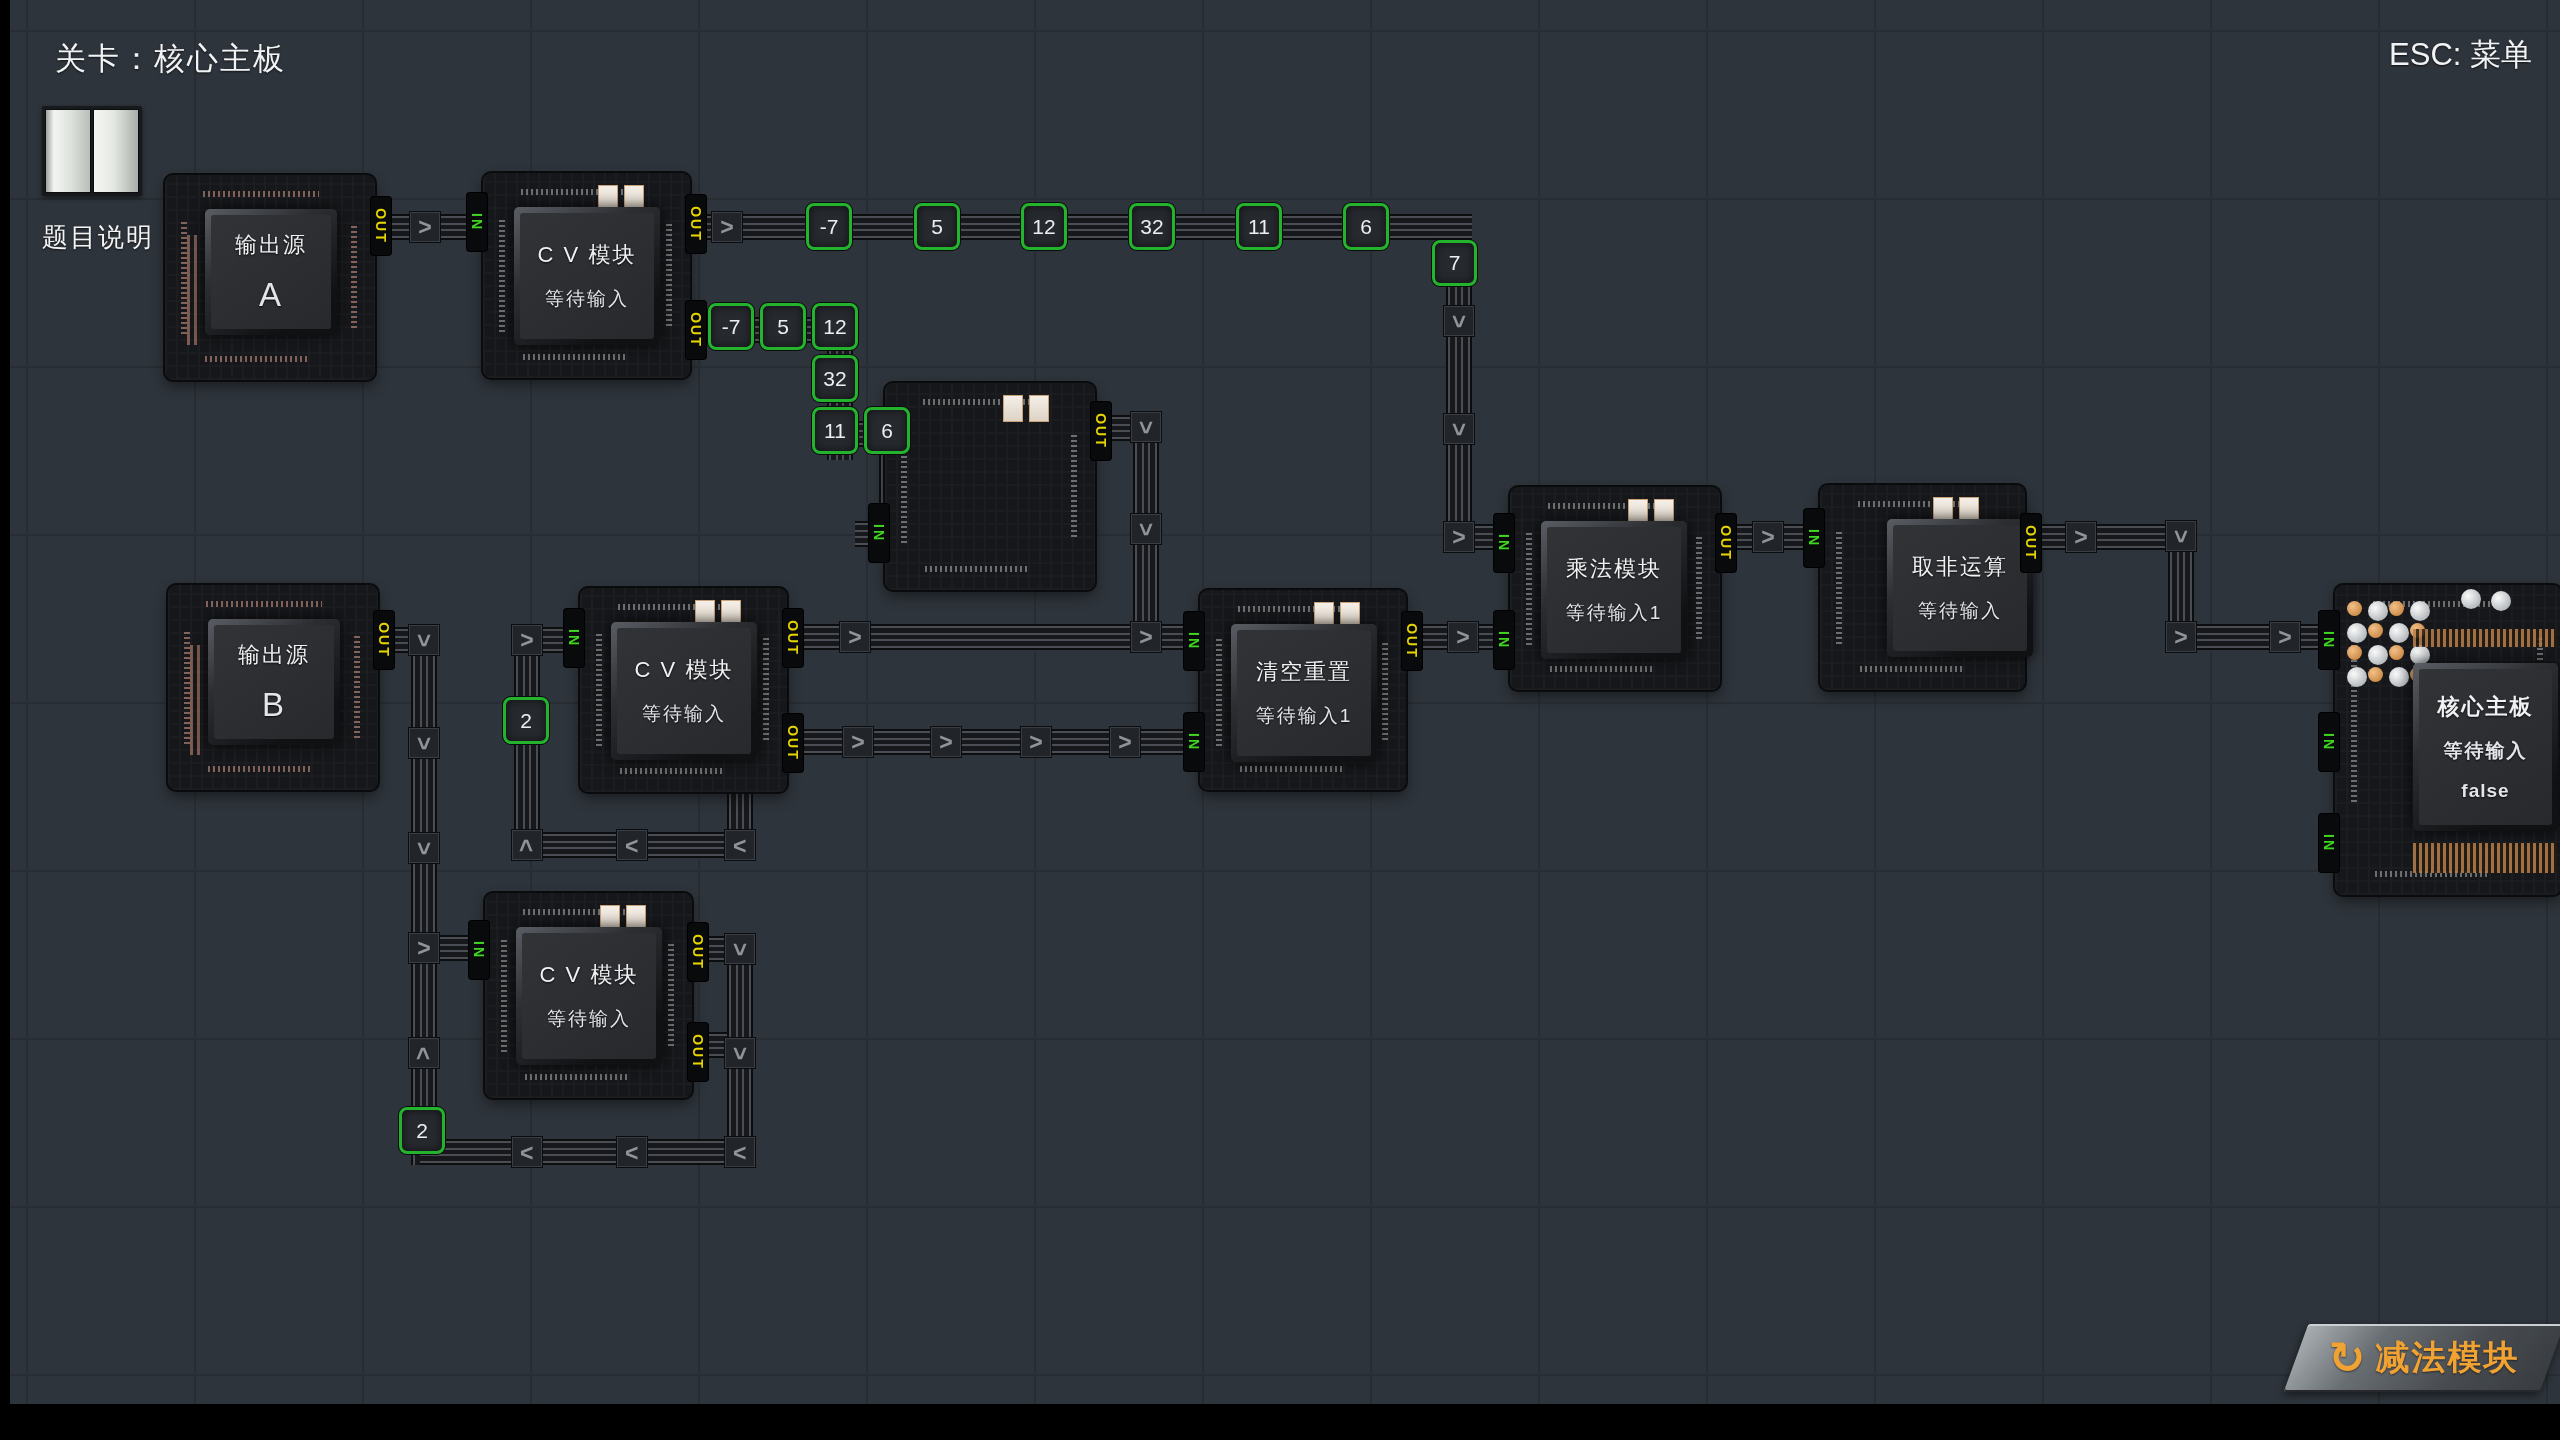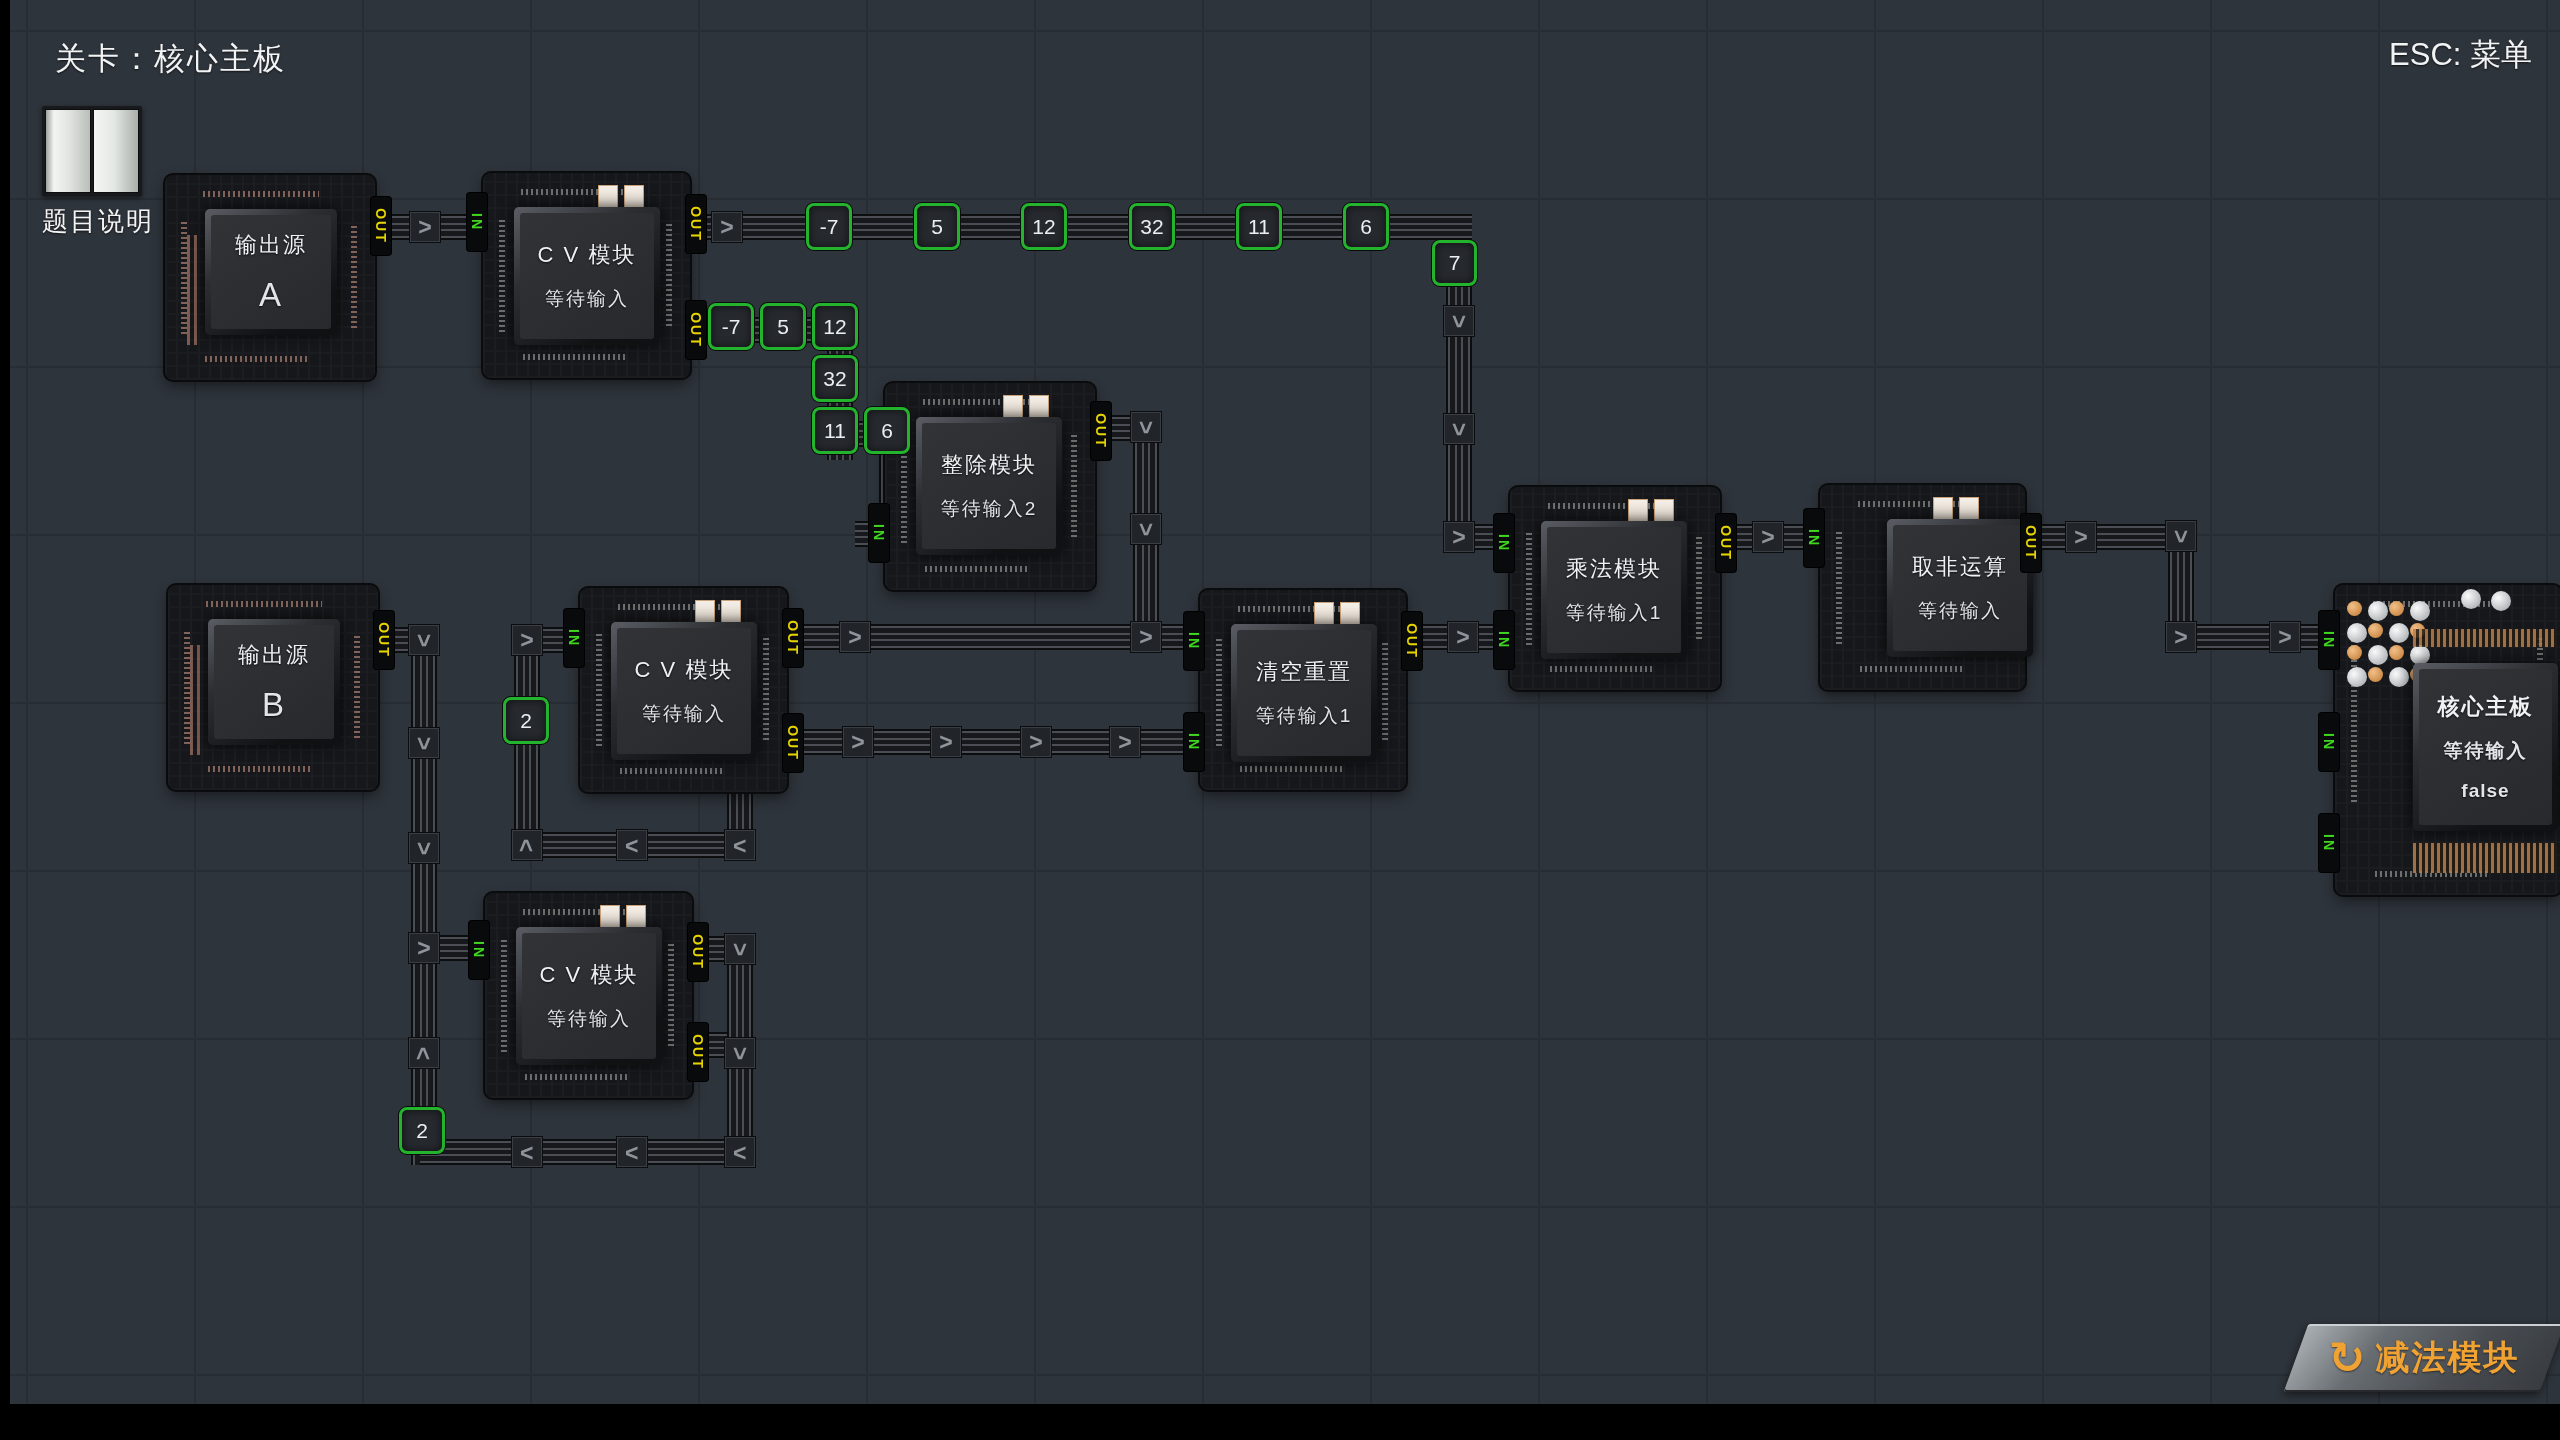--- a/index.html
+++ b/index.html
@@ -24,21 +24,21 @@
   .hud-menu{position:absolute;right:28px;top:34px;font-size:31px;color:#f2f3f5;z-index:30;
     text-shadow:0 1px 2px #000a;}
 
   
   .help{position:absolute;left:42px;top:106px;width:120px;z-index:30;cursor:pointer;text-align:left;}
   .book{position:relative;width:100px;height:90px;background:#17191c;border-radius:2px;
     box-shadow:0 2px 5px #0008;padding:3px;display:flex;gap:2px;}
   .page{flex:1;background:linear-gradient(90deg,#9aa09c 0%,#f2f4f0 18%,#dfe3de 55%,#b9beba 100%);
     border:1px solid #0c0d0e;}
   .page.right{background:linear-gradient(90deg,#f4f6f2 0%,#e4e8e3 45%,#a9aeaa 100%);}
-  .help-label{margin-top:8px;font-size:26px;color:#f4f4f4;letter-spacing:2px;text-shadow:0 1px 2px #000a;}
+  .help-label{margin-top:24px;font-size:26px;color:#f4f4f4;letter-spacing:2px;text-shadow:0 1px 2px #000a;}
 
   
   .belt{position:absolute;z-index:1;}
   .belt.h{height:26px;background:linear-gradient(180deg,
     #0c0d0f 0 2px,var(--belt-lite) 2px 4px,#16181b 4px 9px,var(--belt-lite) 9px 11px,
     #16181b 11px 15px,var(--belt-lite) 15px 17px,#16181b 17px 22px,var(--belt-lite) 22px 24px,#0c0d0f 24px 26px);}
   .belt.v{width:26px;background:linear-gradient(90deg,
     #0c0d0f 0 2px,var(--belt-lite) 2px 4px,#16181b 4px 9px,var(--belt-lite) 9px 11px,
     #16181b 11px 15px,var(--belt-lite) 15px 17px,#16181b 17px 22px,var(--belt-lite) 22px 24px,#0c0d0f 24px 26px);}
   .arrow{position:absolute;width:30px;height:30px;background:#212429;z-index:2;
@@ -283,26 +283,20 @@
           <span>OUT</span>
         </div>
       </div>
       <div class="module op" style="left: 885px; top: 383px; width: 210px; height: 207px;">
         <div class="pins h" style="left: 38px; top: 16px; width: 116px; height: 6px;"></div>
         <div class="pins h" style="left: 40px; top: 183px; width: 105px; height: 6px;"></div>
         <div class="pins v" style="left: 16px; top: 46px; width: 6px; height: 114px;"></div>
         <div class="pins v" style="left: 186px; top: 50px; width: 6px; height: 104px;"></div>
         <div class="pad" style="left: 118px; top: 12px;"></div>
         <div class="pad" style="left: 144px; top: 12px;"></div>
-        <div class="die-ring" style="left: 31px; top: 34px; width: 146px; height: 138px;">
-          <div class="die">
-            <div class="t1">整除模块</div>
-            <div class="t2">等待输入2</div>
-          </div>
-        </div>
         <div class="port out" style="top: 19px; left: 206px;">
           <span>OUT</span>
         </div>
         <div class="port in" style="top: 121px; left: -16px;">
           <span>IN</span>
         </div>
       </div>
       <div class="module source" style="left: 168px; top: 585px; width: 210px; height: 205px;">
         <div class="pins h" style="left: 38px; top: 16px; width: 116px; height: 6px;"></div>
         <div class="pins h" style="left: 40px; top: 181px; width: 105px; height: 6px;"></div>

